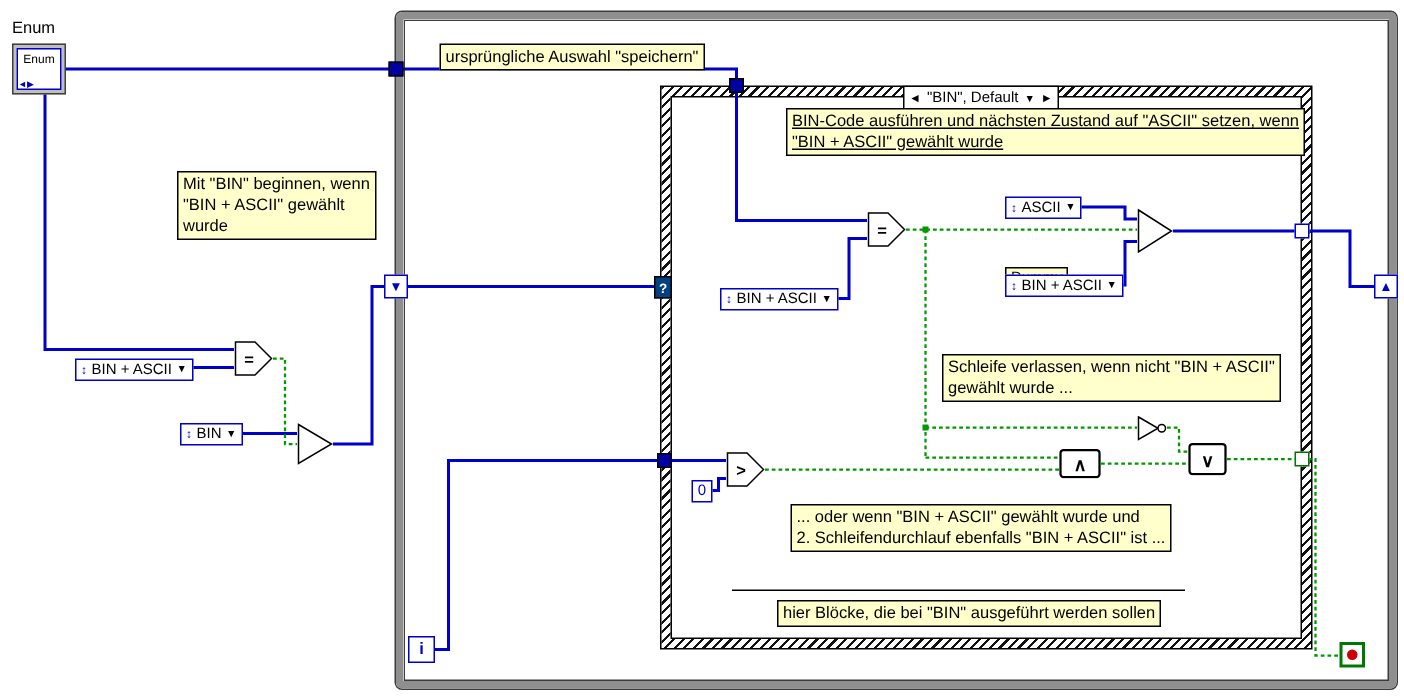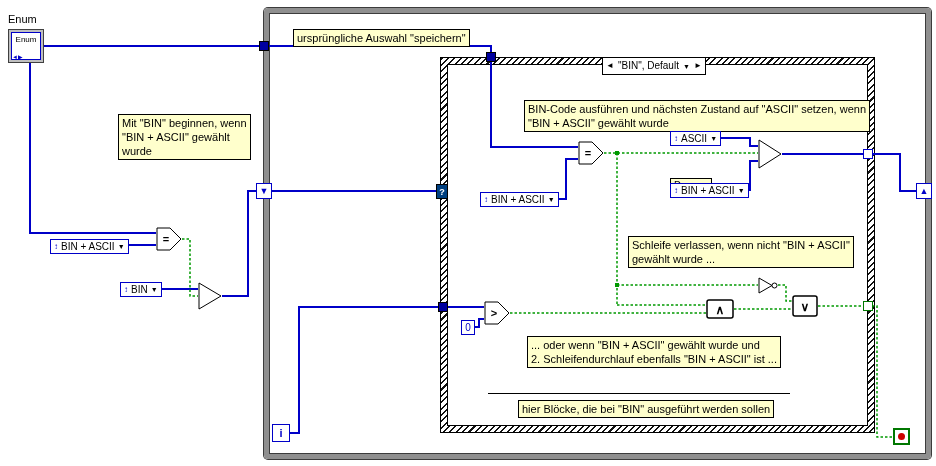--- a/index.html
+++ b/index.html
@@ -101,21 +101,21 @@
     <span class="arr">◄</span>
     <span>"BIN", Default</span>
     <span class="dd">▼</span>
     <span class="arr">►</span>
   </div>
 
   <div class="comment" style="left:293px;top:29px;">ursprüngliche Auswahl "speichern"</div>
   <div class="comment" style="left:118px;top:114px;">Mit "BIN" beginnen, wenn
 "BIN + ASCII" gewählt
 wurde</div>
-  <div class="comment" style="left:524px;top:100px;">BIN-Code ausführen und nächsten Zustand auf "ASCII" setzen, wenn
+  <div class="comment" style="left:524px;top:72px;text-decoration:underline;">BIN-Code ausführen und nächsten Zustand auf "ASCII" setzen, wenn
 "BIN + ASCII" gewählt wurde</div>
   <div class="comment" style="left:628px;top:236px;">Schleife verlassen, wenn nicht "BIN + ASCII"
 gewählt wurde ...</div>
   <div class="comment" style="left:527px;top:336px;">... oder wenn "BIN + ASCII" gewählt wurde und
 2. Schleifendurchlauf ebenfalls "BIN + ASCII" ist ...</div>
   <div class="comment" style="left:518px;top:400px;">hier Blöcke, die bei "BIN" ausgeführt werden sollen</div>
   <div class="comment" style="left:670px;top:178px;height:15px;font-size:10px;line-height:11px;">Dummy</div>
   <div id="divider"></div>
 
   <div class="econst" style="left:50px;top:239px;">

